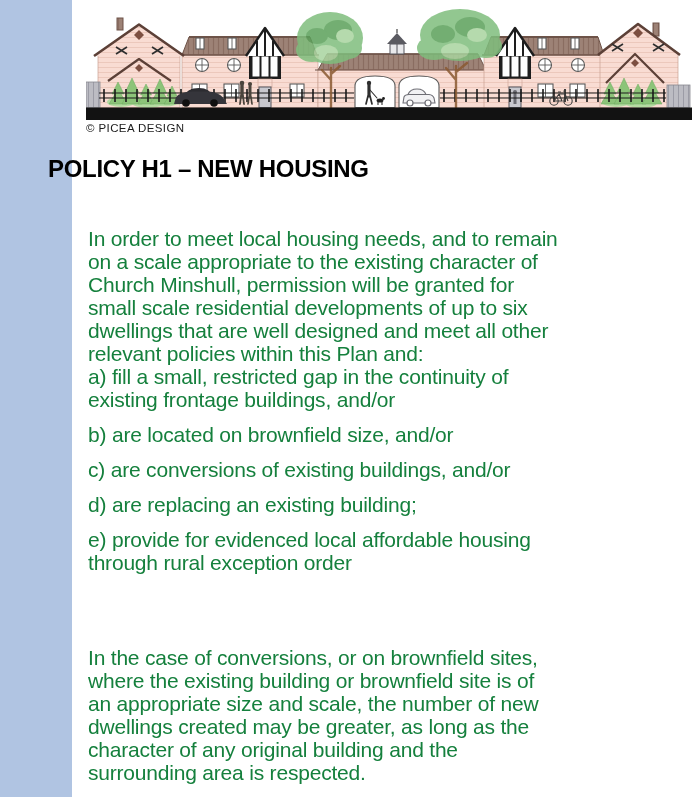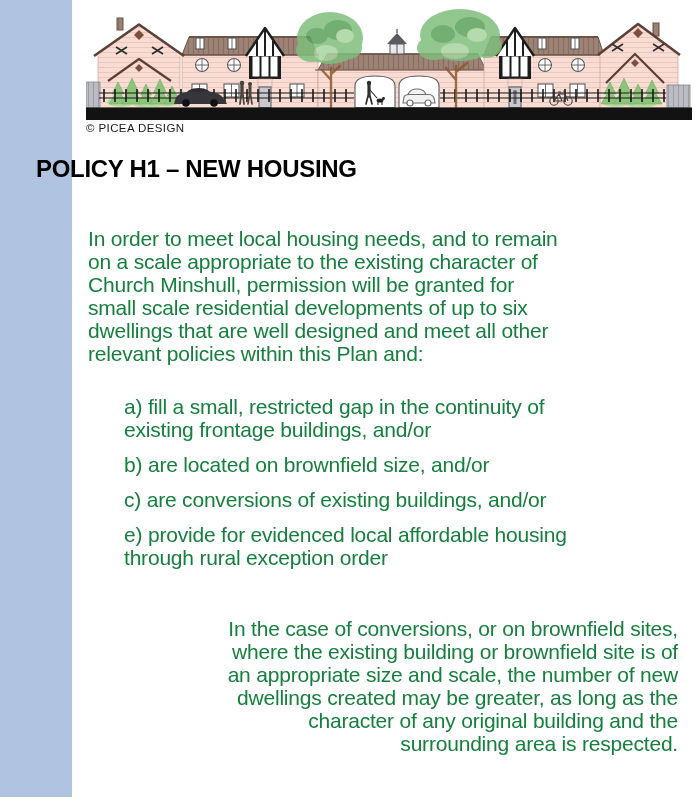--- a/index.html
+++ b/index.html
@@ -12,31 +12,31 @@
     background:var(--edge-strip,#b0c4e2);
   }
   .page{position:absolute;left:0;top:0;width:696px;}
   .fig{margin:8px 0 0 86px;width:606px;height:112px;}
   .fig svg{display:block;}
   .credit{
     width:606px;margin:1px 0 0 86px;
     font-size:11.5px;letter-spacing:.4px;color:#1b1b1b;line-height:14px;
   }
   .heading{
-    margin:20px 0 0 36px;font-size:24px;font-weight:700;
+    margin:20px 0 0 48px;font-size:24px;font-weight:700;
     letter-spacing:-.3px;color:#000;line-height:28px;
   }
   .body{
     white-space:pre-line;font-size:21px;line-height:23px;
     letter-spacing:-.2px;margin:0 18px 0 88px;color:#15803d;
   }
   .intro{margin-top:44px;}
-  .criteria{margin-top:30px;padding-left:36px;}
+  .criteria{}
   .item{margin:0 18px 12px 88px;}
-  .closing{margin-top:48px;text-align:right;}
+  .closing{margin-top:72px;}
 
   
   .wall{fill:url(#pSiding);stroke:#c9a193;stroke-width:.7;}
   .roof{fill:url(#pRoof);stroke:#6e5348;stroke-width:1;}
   .win{fill:#ffffff;stroke:#5a5a5a;stroke-width:1.1;}
   .frame{stroke:#5a5a5a;stroke-width:.9;}
   .motif{fill:#7d4f41;}
   .xmotif line{stroke:#2e2e2e;stroke-width:1.6;}
   .greywall{fill:url(#pGrey);stroke:#88888f;stroke-width:.8;}
   .fence line,.fence path{stroke:#1a1a1a;}
@@ -297,20 +297,21 @@
 Church Minshull, permission will be granted for
 small scale residential developments of up to six
 dwellings that are well designed and meet all other
 relevant policies within this Plan and:</p>
 
   <div class="criteria">
     <p class="body item">a) fill a small, restricted gap in the continuity of
 existing frontage buildings, and/or</p>
     <p class="body item">b) are located on brownfield size, and/or</p>
     <p class="body item">c) are conversions of existing buildings, and/or</p>
+    <p class="body item">d) are replacing an existing building;</p>
     <p class="body item">e) provide for evidenced local affordable housing
 through rural exception order</p>
   </div>
 
   <p class="body closing">In the case of conversions, or on brownfield sites,
 where the existing building or brownfield site is of
 an appropriate size and scale, the number of new
 dwellings created may be greater, as long as the
 character of any original building and the
 surrounding area is respected.</p>

